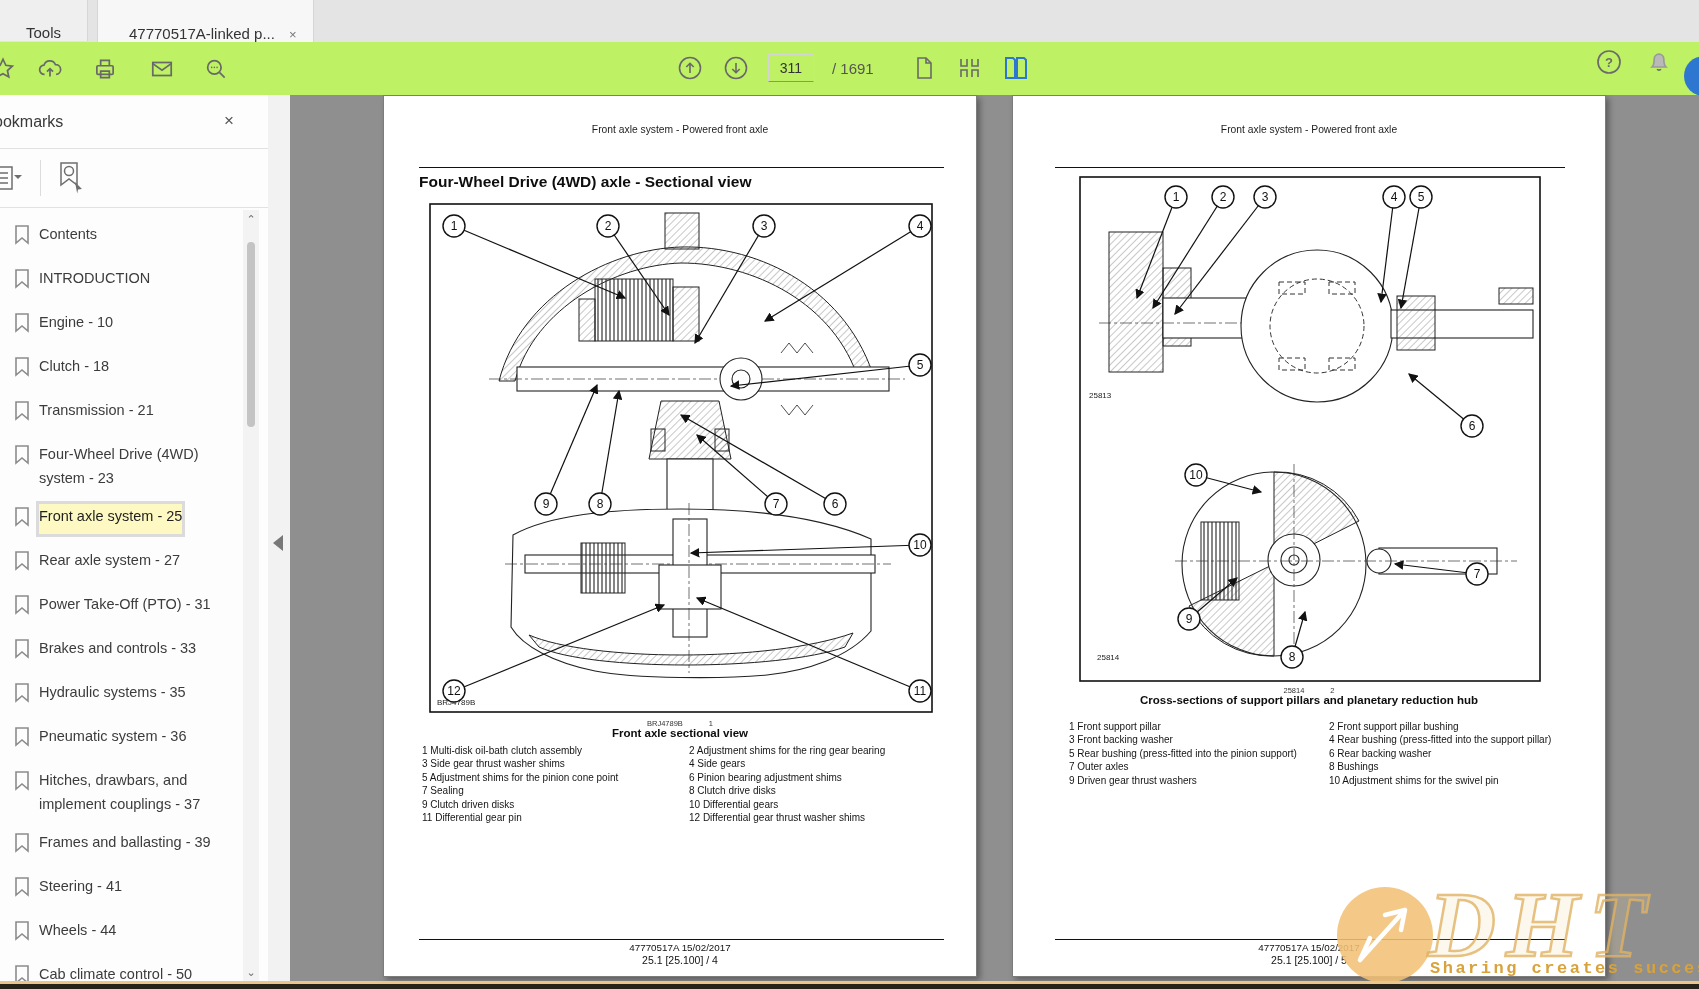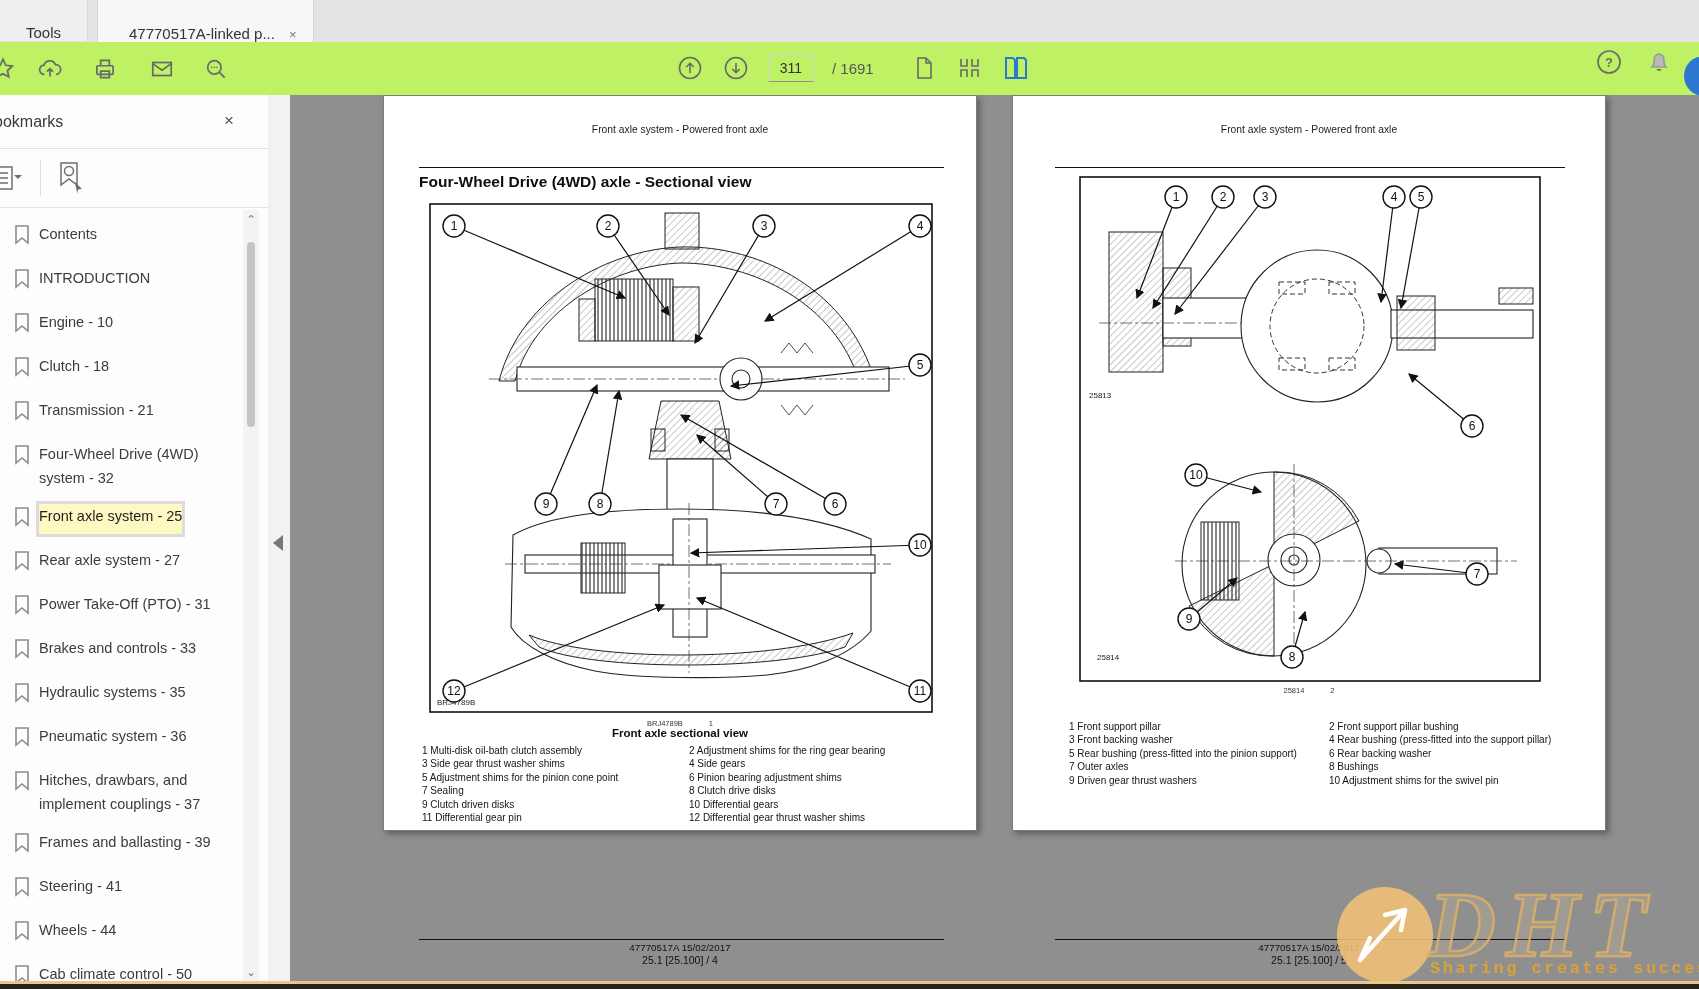--- a/index.html
+++ b/index.html
@@ -41,21 +41,21 @@
   .bm-item.selected .bm-label{background:#fef9c3;box-shadow:0 0 0 3px #dbdbdb;color:#1f1f1f;}
   
   #sb-scroll{position:absolute;left:243px;top:115px;width:16px;height:771px;background:#f3f3f3;}
   .sb-chev{position:absolute;left:1px;width:14px;height:14px;color:#707070;font-size:11px;text-align:center;line-height:14px;}
   #sb-thumb{position:absolute;left:4px;top:32px;width:8px;height:185px;background:#c4c4c4;border-radius:6px;}
   
   #collapse-strip{position:absolute;left:268px;top:95px;width:22px;height:886px;background:#f2f2f2;}
   #collapse-arrow{position:absolute;left:5px;top:440px;width:0;height:0;border-top:8px solid transparent;border-bottom:8px solid transparent;border-right:10px solid #787878;}
   
   #canvas{position:absolute;left:290px;top:95px;width:1409px;height:886px;background:#8f8f8f;overflow:hidden;}
-  .pdf-page{position:absolute;top:0;width:594px;height:736px;background:#fff;border:1px solid #7c7c7c;box-sizing:border-box;box-shadow:3px 3px 6px rgba(0,0,0,.35);}
+  .pdf-page{position:absolute;top:0;width:594px;height:882px;background:#fff;border:1px solid #7c7c7c;box-sizing:border-box;box-shadow:3px 3px 6px rgba(0,0,0,.35);}
   #page-left{left:93px;}
   #page-right{left:722px;}
   .run-head{position:absolute;top:28px;left:0;width:100%;text-align:center;font-size:10.3px;color:#1d1d1d;}
   .hr{position:absolute;height:0;border-top:1.4px solid #111;}
   .pg-title{position:absolute;font-size:15.5px;font-weight:bold;color:#0d0d0d;white-space:nowrap;}
   .fig{position:absolute;}
   .fig svg{display:block;}
   .refline{position:absolute;left:0;width:100%;display:flex;justify-content:center;gap:26px;font-size:7.5px;color:#333;}
   .caption{position:absolute;left:0;width:100%;text-align:center;font-size:11.5px;font-weight:bold;color:#0d0d0d;}
   .legend{position:absolute;display:grid;grid-auto-rows:13.4px;font-size:10px;color:#151515;white-space:nowrap;}
@@ -231,21 +231,21 @@
       <div class="bm-item">
         <span class="bm-flag"><svg viewBox="0 0 18 21">
             <path d="M3 2h12v17l-6-5-6 5z"></path>
           </svg></span>
         <span class="bm-label">Transmission - 21</span>
       </div>
       <div class="bm-item">
         <span class="bm-flag"><svg viewBox="0 0 18 21">
             <path d="M3 2h12v17l-6-5-6 5z"></path>
           </svg></span>
-        <span class="bm-label">Four-Wheel Drive (4WD) system - 32</span>
+        <span class="bm-label">Four-Wheel Drive (4WD) system - 23</span>
       </div>
       <div class="bm-item selected">
         <span class="bm-flag"><svg viewBox="0 0 18 21">
             <path d="M3 2h12v17l-6-5-6 5z"></path>
           </svg></span>
         <span class="bm-label">Front axle system - 25</span>
       </div>
       <div class="bm-item">
         <span class="bm-flag"><svg viewBox="0 0 18 21">
             <path d="M3 2h12v17l-6-5-6 5z"></path>
@@ -554,20 +554,21 @@
             </g>
           </g>
         <rect x="1" y="1" width="460" height="504" class="fig-frame"></rect>
       </svg>
     </div>
 
     <div class="refline" style="top:590px">
       <span>25814</span>
         <span>2</span>
     </div>
+    <div class="caption" style="top:598px">Cross-sections of support pillars and planetary reduction hub</div>
     <div class="legend" id="legend-right">
         <div>1 Front support pillar</div>
         <div>2 Front support pillar bushing</div>
         <div>3 Front backing washer</div>
         <div>4 Rear bushing (press-fitted into the support pillar)</div>
         <div>5 Rear bushing (press-fitted into the pinion support)</div>
         <div>6 Rear backing washer</div>
         <div>7 Outer axles</div>
         <div>8 Bushings</div>
         <div>9 Driven gear thrust washers</div>

